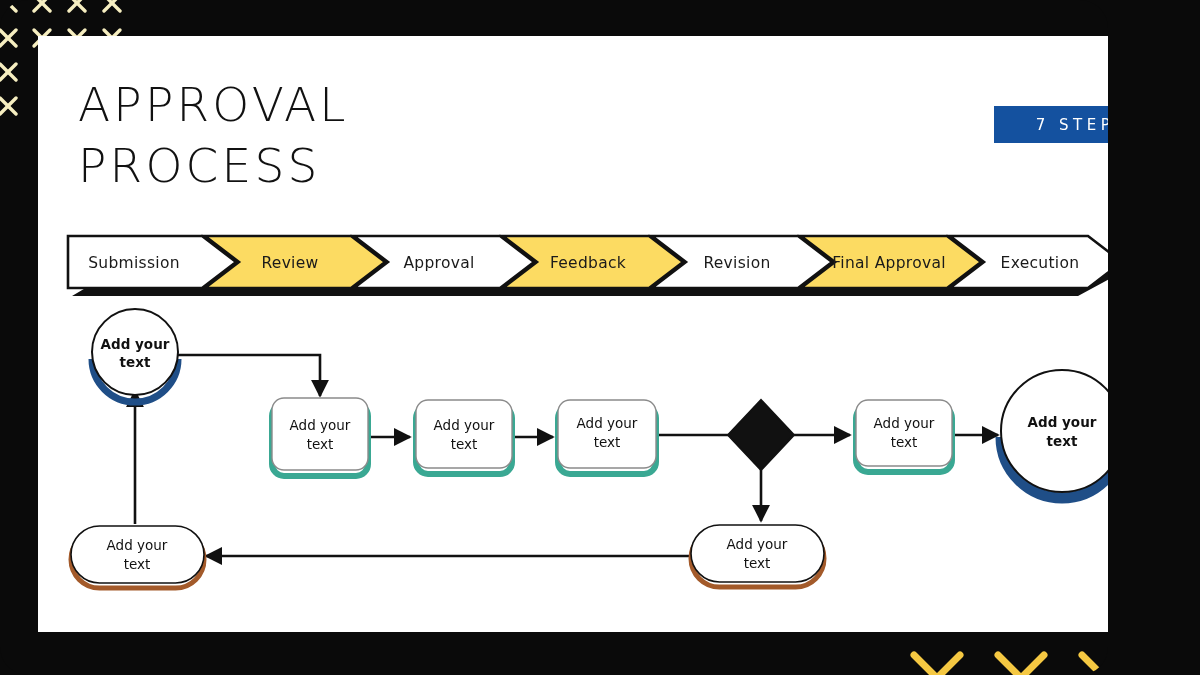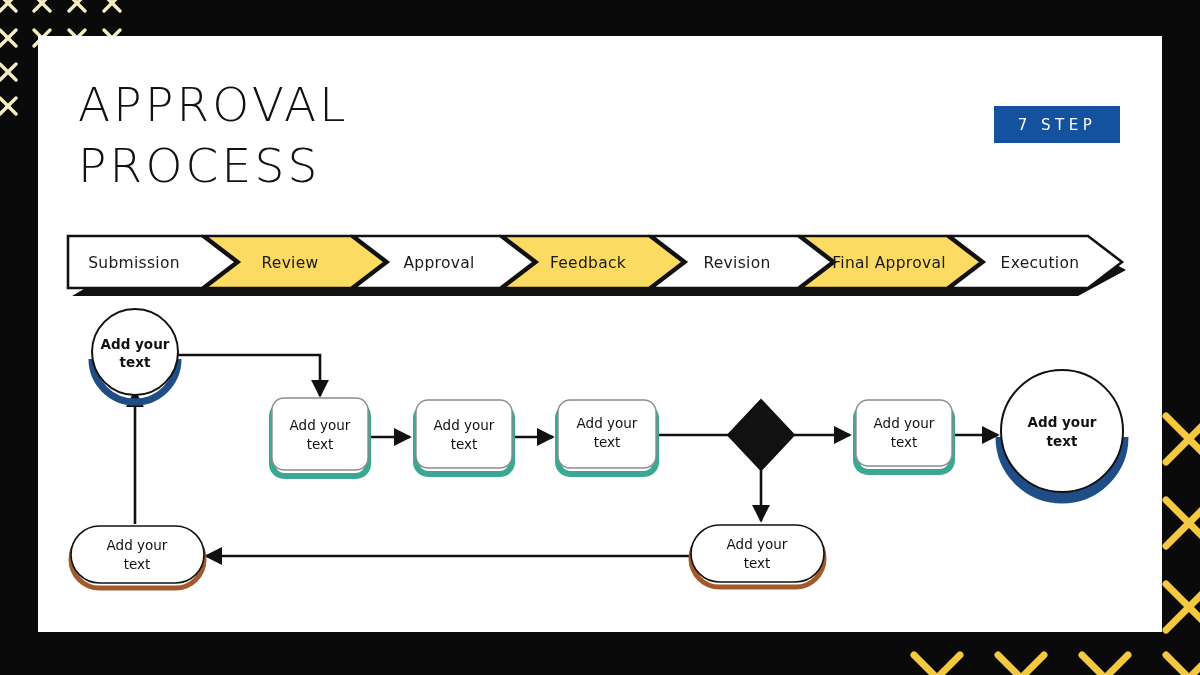--- a/index.html
+++ b/index.html
@@ -3,21 +3,21 @@
 <meta charset="utf-8">
 <style>
   html,body{margin:0;padding:0;}
   body{
     width:1200px;height:675px;
     background:#0a0a0a;
     font-family:"Liberation Sans", sans-serif;
     overflow:hidden;
     position:relative;
   }
-  .slide{position:absolute;inset:0;width:1200px;height:675px;background:#0a0a0a;overflow:hidden;}
+  .slide{position:absolute;inset:0;width:1108px;height:675px;background:#0a0a0a;overflow:hidden;border-radius:28px;}
 
   
   .deco{position:absolute;pointer-events:none;}
   .deco svg{display:block;}
 
   
   .card{
     position:absolute;left:38px;top:36px;width:1124px;height:596px;
     background:#ffffff;
   }
@@ -35,20 +35,21 @@
 
   
   .badge{
     position:absolute;left:994px;top:106px;width:126px;height:37px;
     background:#14519f;
     color:#ffffff;
     font-size:15px;
     letter-spacing:4.5px;
     display:flex;align-items:center;justify-content:center;
     font-family:"DejaVu Sans", sans-serif;
+    padding-left:18px;
   }
 
   
   .ribbon{position:absolute;left:68px;top:232px;width:1058px;height:52px;}
   .ribbon svg{display:block;overflow:visible;}
   .chev-label{
     font-family:"DejaVu Sans", sans-serif;
     font-size:15.5px;
     fill:#1a1a1a;
     letter-spacing:.3px;

